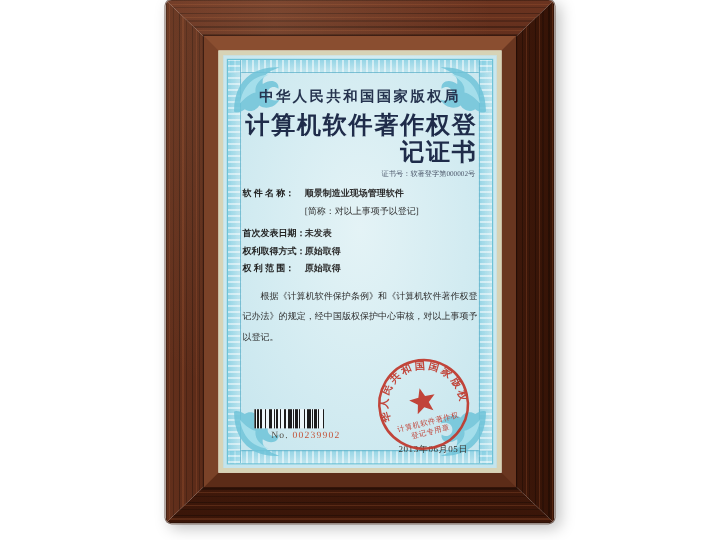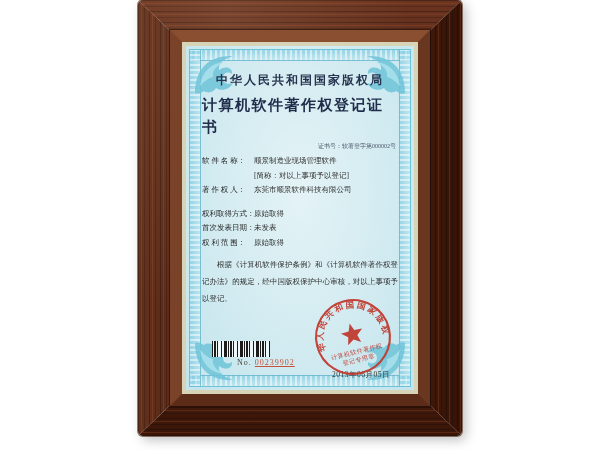--- a/index.html
+++ b/index.html
@@ -63,46 +63,46 @@
   .corner { position:absolute; width:44px; height:44px; }
   .c-tl { left:2px; top:2px; }
   .c-tr { right:2px; top:2px; transform:scaleX(-1); }
   .c-bl { left:2px; bottom:2px; transform:scaleY(-1); }
   .c-br { right:2px; bottom:2px; transform:scale(-1,-1); }
 
   
   .content { position:absolute; inset:0; padding:26px 16px 0 16px; color:#333; }
   .issuer { text-align:center; font-size:12px; font-weight:bold; color:#26344f;
             letter-spacing:2px; line-height:16px; margin-bottom:6px; }
-  .cert-title { text-align:left; font-size:15px; font-weight:bold; color:#1f2c4a;
+  .cert-title { text-align:right; font-size:20px; font-weight:bold; color:#1f2c4a;
             letter-spacing:1.5px; line-height:22px; }
   .cert-no { text-align:right; font-size:6px; color:#4a5568; padding-right:2px;
              margin-top:4px; line-height:8px; }
   .fields { margin-top:6px; font-size:7.5px; color:#2e2e2e; }
-  .row { display:flex; line-height:10.5px; margin-bottom:4px; }
+  .row { display:flex; line-height:10.5px; margin-bottom:4px;font-weight:bold; }
   .lbl { width:52px; white-space:pre; flex:none; color:#222; }
   .val { white-space:nowrap; }
   .sub { margin-left:52px; line-height:10.5px; }
   .gap { height:9px; }
   .statement { margin-top:8px; font-size:7.5px; line-height:17px; color:#2e2e2e;
                text-indent:2em; text-align:justify; }
 
   
   .barcode { position:absolute; left:26px; top:295px; width:58px; height:16px;
     background:
       repeating-linear-gradient(90deg,
         #1c1c1c 0 1px, rgba(0,0,0,0) 1px 2px,
         #1c1c1c 2px 4px, rgba(0,0,0,0) 4px 5px,
         #1c1c1c 5px 6px, rgba(0,0,0,0) 6px 9px,
         #1c1c1c 9px 10px, rgba(0,0,0,0) 10px 12px,
         #1c1c1c 12px 15px, rgba(0,0,0,0) 15px 16px),
       #eef7fa; }
   .serial { position:absolute; left:40px; top:312px; font-size:8px; letter-spacing:1px; }
-  .serial .pfx { color:#4c463e;margin-left:11px; }
-  .serial .num { color:#c4543a;text-decoration:underline; }
+  .serial .pfx { color:#4c463e; }
+  .serial .num { color:#c4543a; }
   .issue-date { position:absolute; left:146px; top:324px; font-size:7.5px;
                 color:#38332e; letter-spacing:.5px; z-index:1; }
   .seal { position:absolute; left:126px; top:250px; width:82px; height:82px;
           transform:rotate(-14deg); opacity:.92; z-index:2; }
 </style>
 </head>
 <body>
 
 <div class="stage">
 
@@ -147,34 +147,30 @@
             <div class="cert-title">计算机软件著作权登记证书</div>
             <div class="cert-no">证书号：软著登字第000002号</div>
 
             <div class="fields">
               <div class="row">
                 <span class="lbl">软 件 名 称：</span>
                 <span class="val">顺景制造业现场管理软件</span>
               </div>
               <div class="sub">[简称：对以上事项予以登记]</div>
 
-              <div class="row" style="margin-top:4px">
-                <span class="lbl">著 作 权 人：</span>
-                <span class="val">东莞市顺景软件科技有限公司</span>
-              </div>
 
               <div class="gap"></div>
 
+              <div class="row">
+                <span class="lbl">首次发表日期：</span>
+                <span class="val">未发表</span>
+              </div>
               <div class="row">
                 <span class="lbl">权利取得方式：</span>
                 <span class="val">原始取得</span>
-              </div>
-              <div class="row">
-                <span class="lbl">首次发表日期：</span>
-                <span class="val">未发表</span>
               </div>
               <div class="row">
                 <span class="lbl">权 利 范 围：</span>
                 <span class="val">原始取得</span>
               </div>
             </div>
 
             <div class="statement">根据《计算机软件保护条例》和《计算机软件著作权登记办法》的规定，经中国版权保护中心审核，对以上事项予以登记。</div>
           </div>
 

